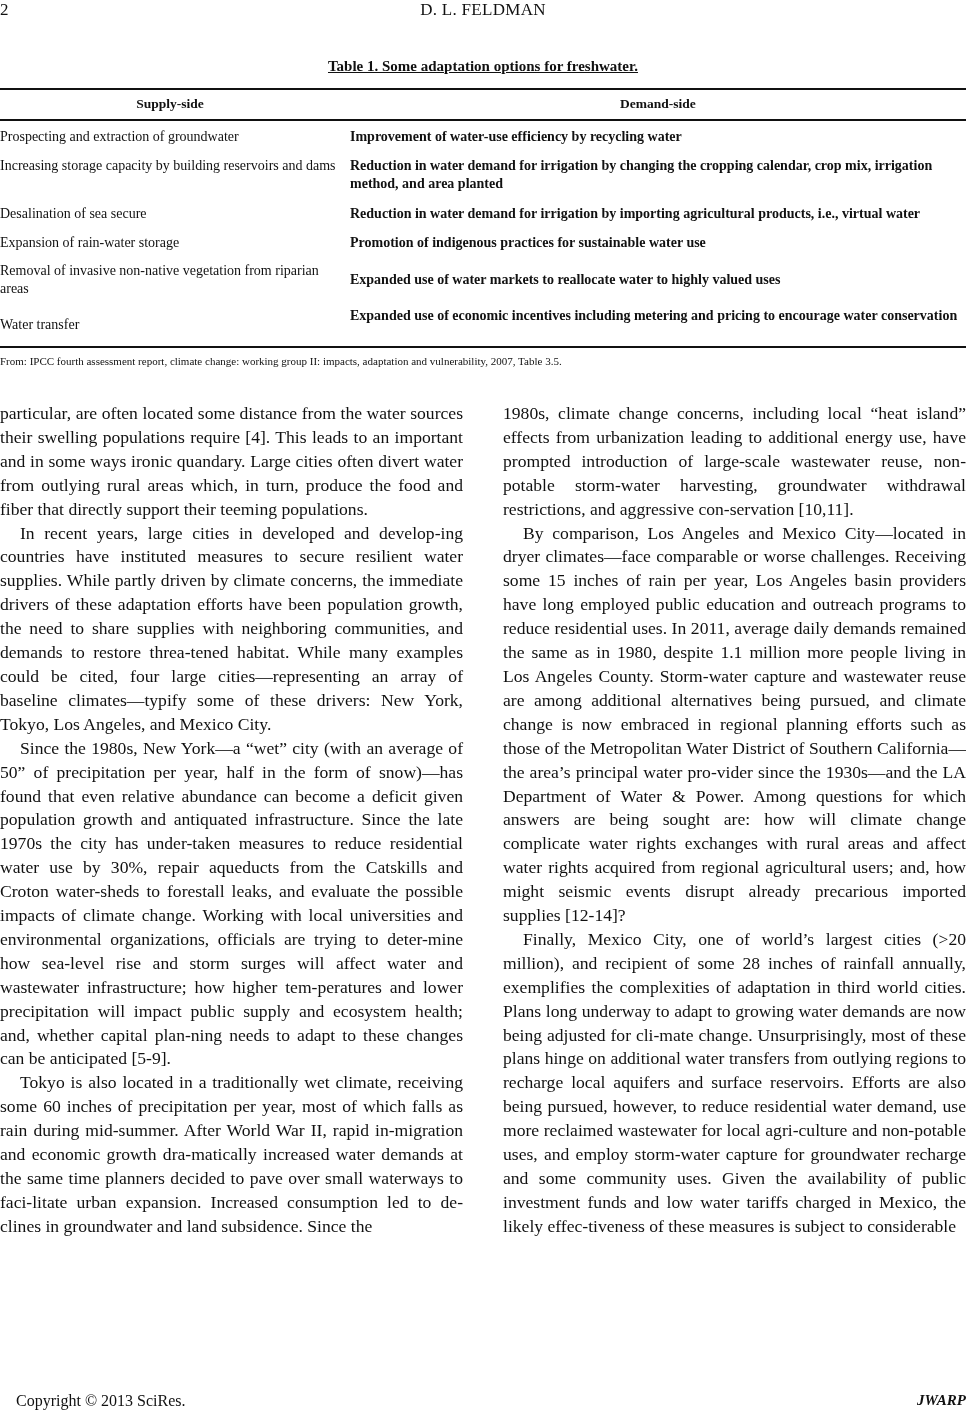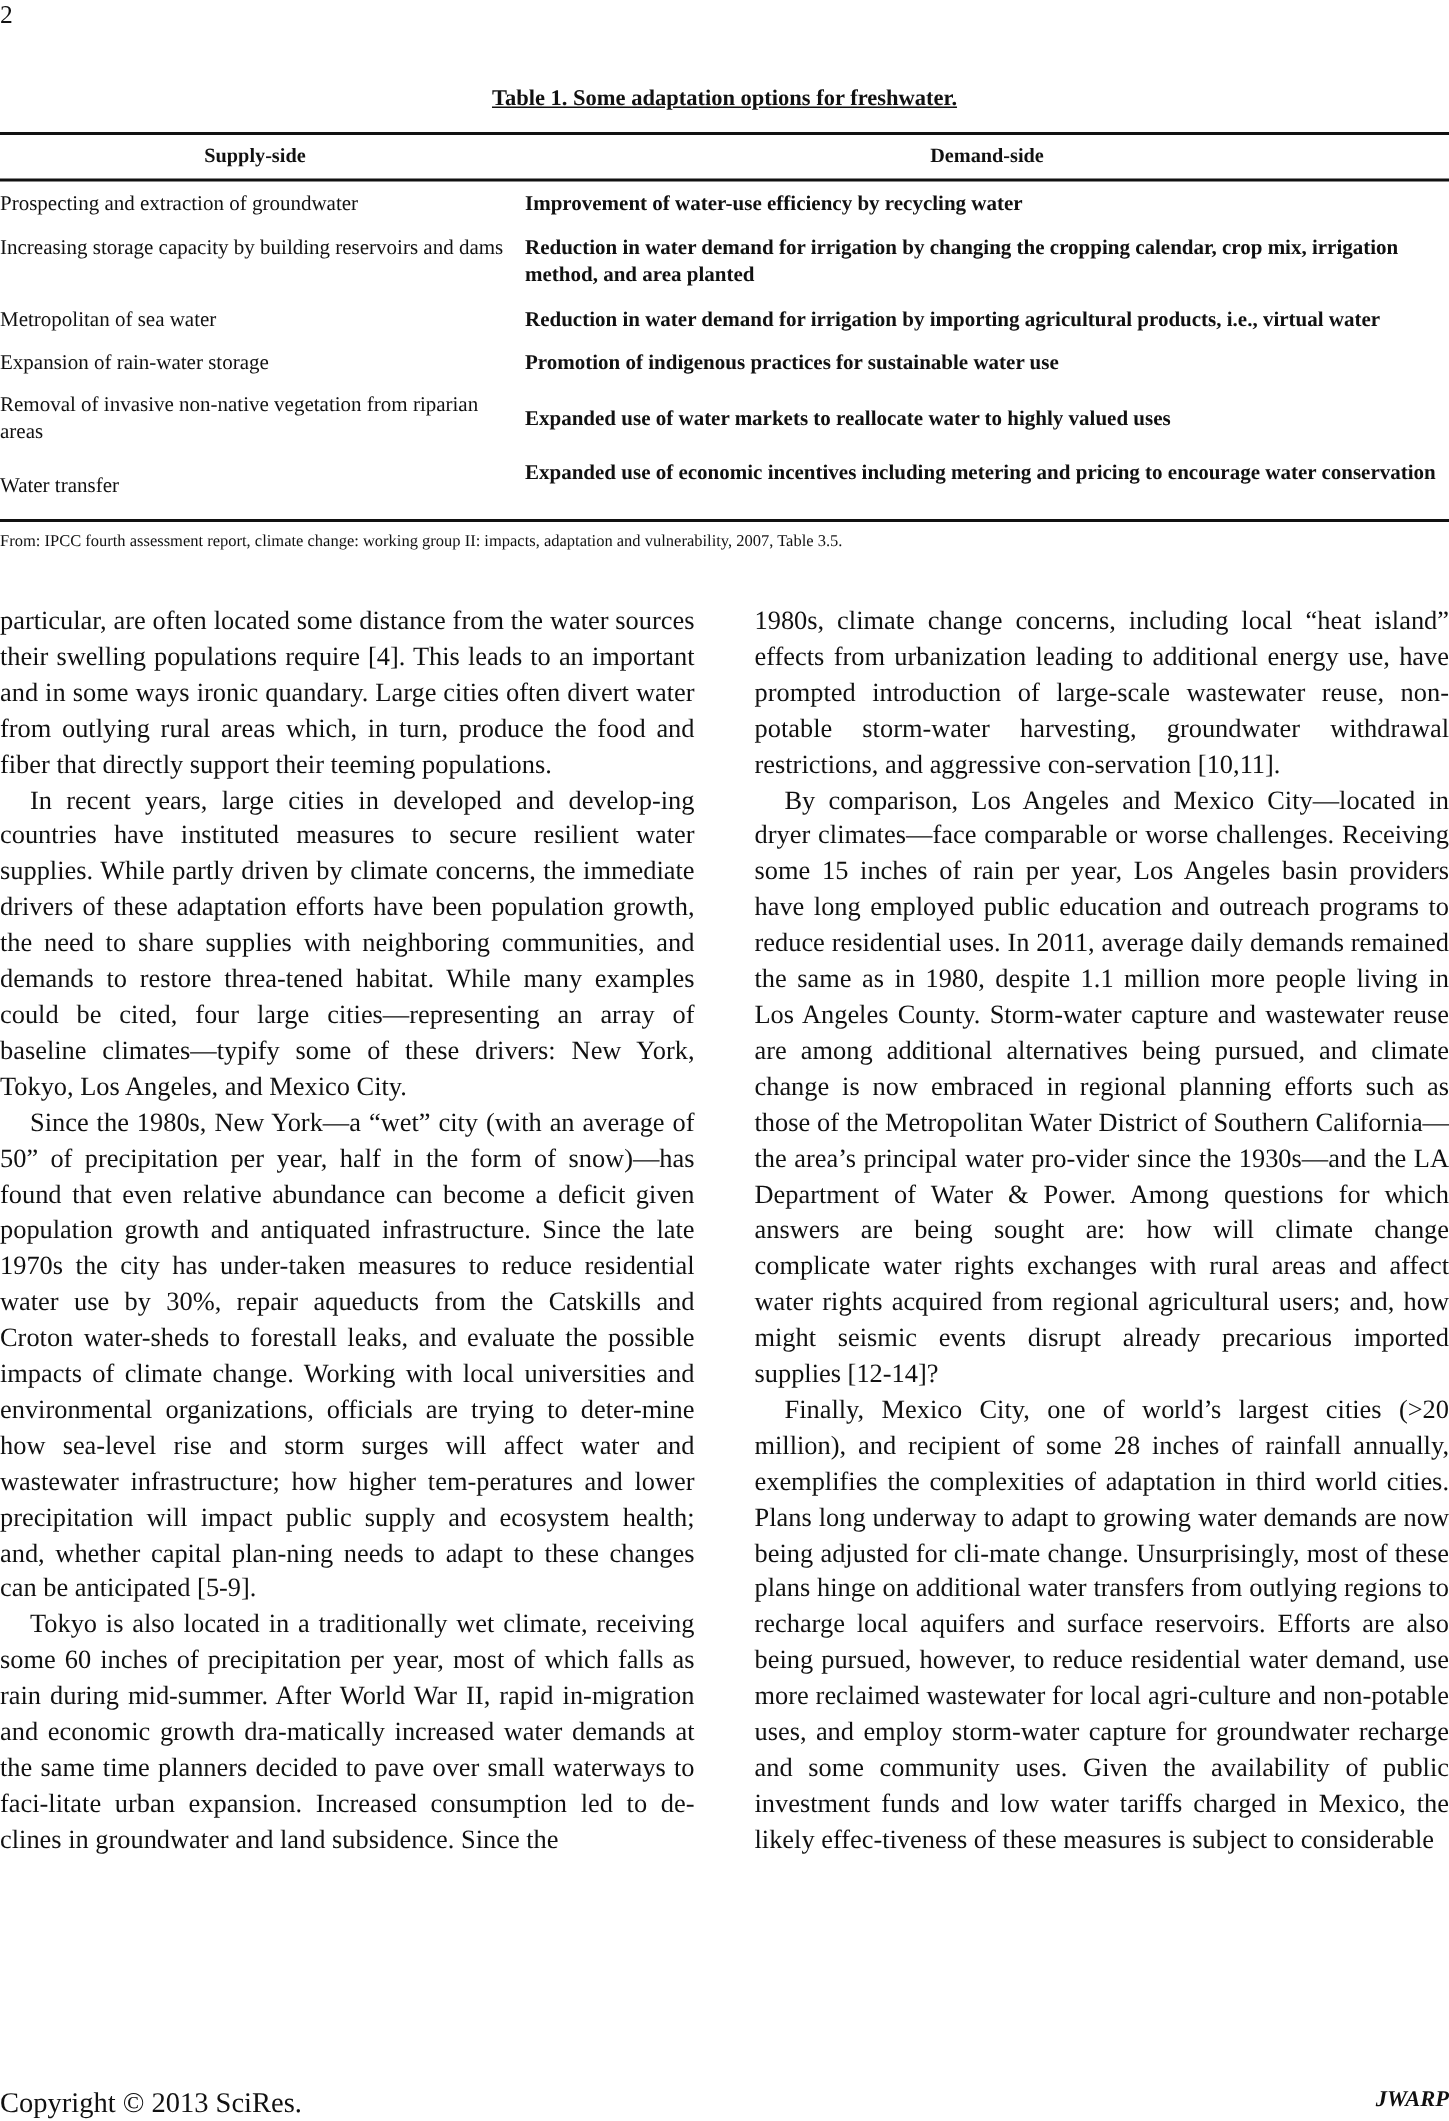--- a/index.html
+++ b/index.html
@@ -17,47 +17,48 @@
   .th.demand { left: 350px; width: 616px; text-align: center; }
   .cell { position: absolute; font-size: 14px; line-height: 18px; }
   .cell.s { left: 0; width: 340px; }
   .cell.d { left: 350px; width: 616px; font-weight: bold; }
   .footnote { position: absolute; top: 355px; left: 0; font-size: 11px; }
   .col { position: absolute; top: 402px; width: 463px; font-size: 17.6px; line-height: 23.9px; text-align: justify; }
   .col.left { left: 0; }
   .col.right { left: 503px; }
   .col p { margin: 0; text-indent: 20px; }
   .col p.cont { text-indent: 0; }
-  .footer-left { position: absolute; top: 1392px; left: 0; font-size: 19px; }
+  .footer-left { position: absolute; top: 1392px; left: 16px; font-size: 16px; }
   .footer-right { position: absolute; top: 1392px; right: 0; font-size: 15px; font-weight: bold; font-style: italic; }
 </style>
 </head>
 <body>
 
 <div class="running-head">
   <span class="page-num">2</span>
+  <span class="author-head">D. L. FELDMAN</span>
 </div>
 
 <div class="table-caption">Table 1. Some adaptation options for freshwater.</div>
 
 <div class="rule top"></div>
 <div class="th supply">Supply-side</div>
 <div class="th demand">Demand-side</div>
 <div class="rule mid"></div>
 
 <div>
   <div class="cell s" style="top:128px">Prospecting and extraction of groundwater</div>
   <div class="cell d" style="top:128px">Improvement of water-use efficiency by recycling water</div>
 </div>
 <div>
   <div class="cell s" style="top:157px">Increasing storage capacity by building reservoirs and dams</div>
   <div class="cell d" style="top:157px">Reduction in water demand for irrigation by changing the cropping calendar, crop mix, irrigation method, and area planted</div>
 </div>
 <div>
-  <div class="cell s" style="top:205px">Metropolitan of sea water</div>
+  <div class="cell s" style="top:205px">Desalination of sea secure</div>
   <div class="cell d" style="top:205px">Reduction in water demand for irrigation by importing agricultural products, i.e., virtual water</div>
 </div>
 <div>
   <div class="cell s" style="top:234px">Expansion of rain-water storage</div>
   <div class="cell d" style="top:234px">Promotion of indigenous practices for sustainable water use</div>
 </div>
 <div>
   <div class="cell s" style="top:262px">Removal of invasive non-native vegetation from riparian areas</div>
   <div class="cell d" style="top:271px">Expanded use of water markets to reallocate water to highly valued uses</div>
 </div>

